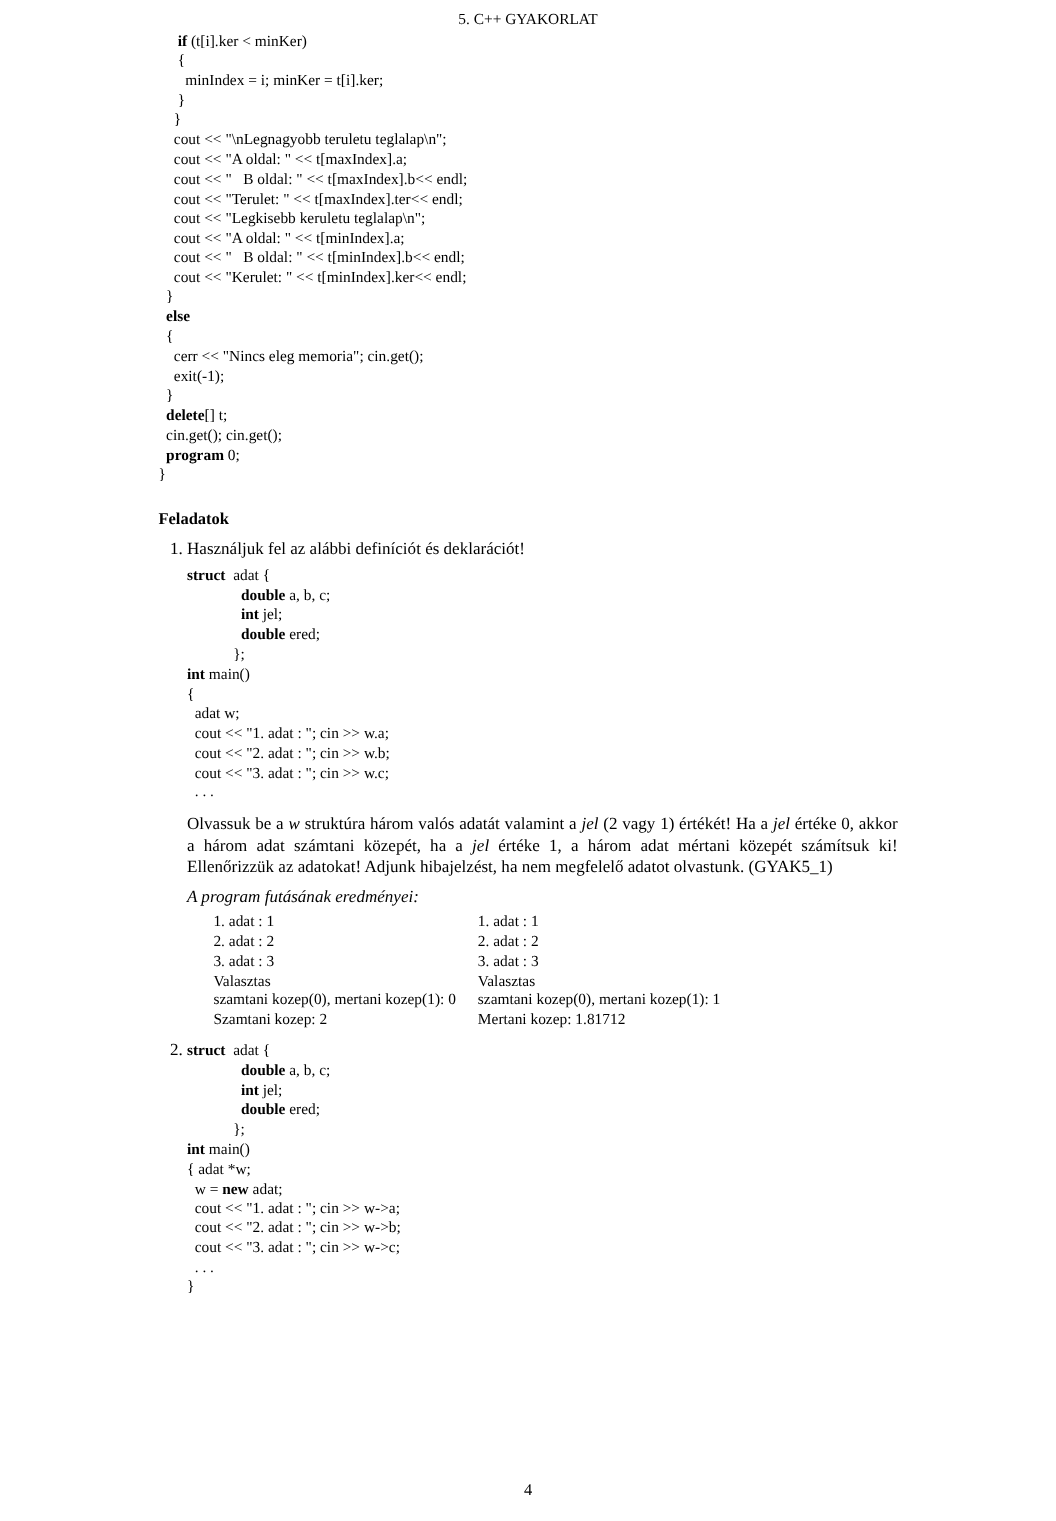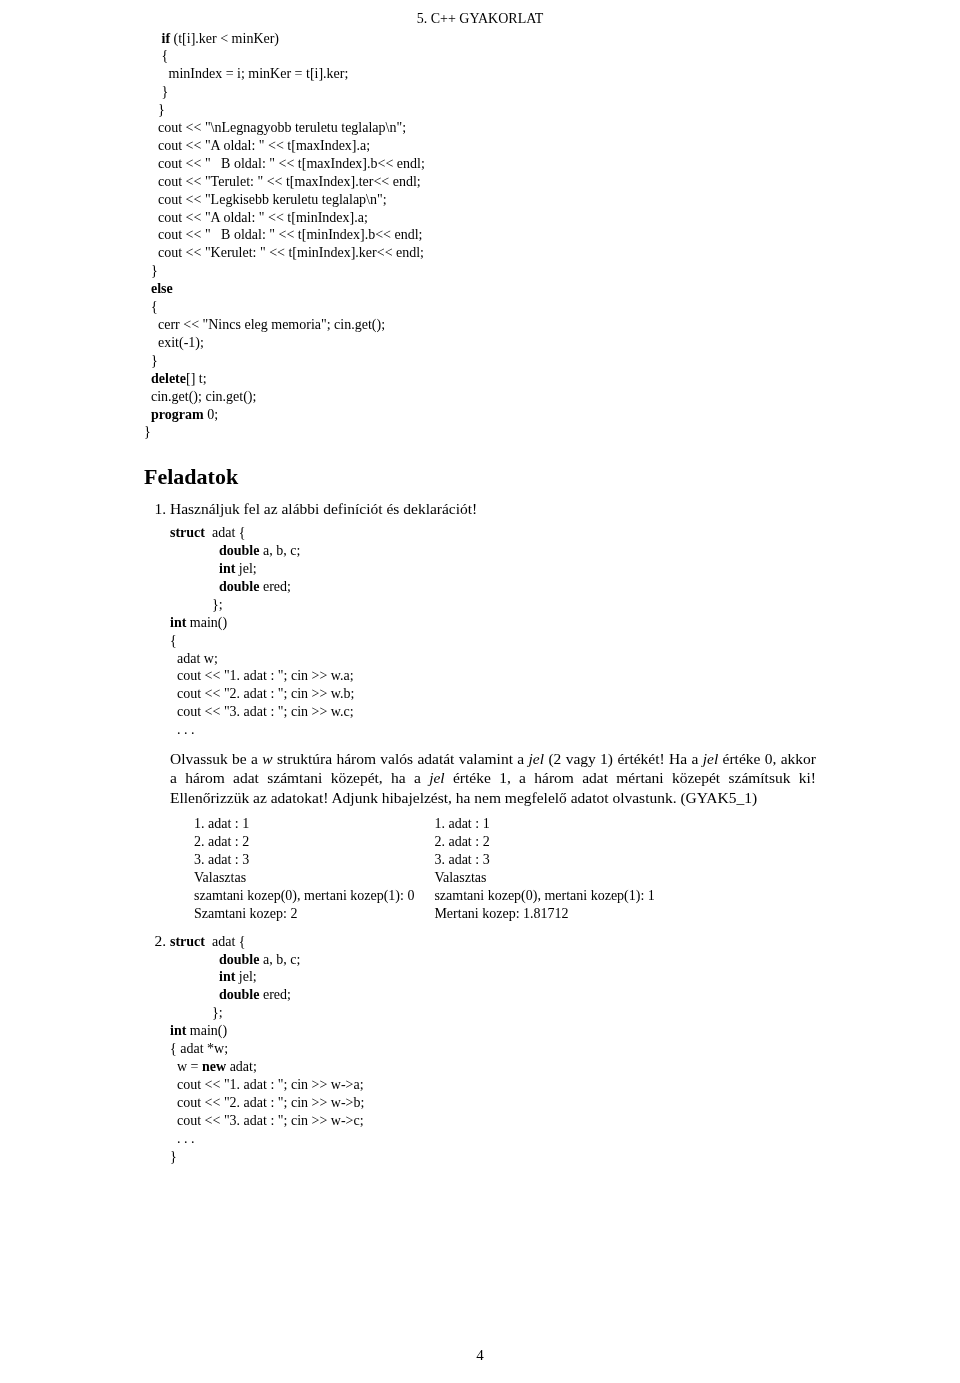--- a/index.html
+++ b/index.html
@@ -26,21 +26,21 @@
   }
   pre.code {
     font-family: Liberation Serif, serif;
     font-size: 14px;
     line-height: 1.28;
     margin: 0;
     white-space: pre;
   }
   .bold { font-weight: bold; }
   h2.feladatok {
-    font-size: 22px;
+    font-size: 15px;
     font-weight: bold;
     margin: 22px 0 8px 0;
   }
   ol.tasks {
     margin: 0;
     padding-left: 26px;
   }
   ol.tasks > li {
     margin-bottom: 4px;
     text-align: justify;
@@ -121,20 +121,21 @@
   adat w;
   cout &lt;&lt; "1. adat : "; cin &gt;&gt; w.a;
   cout &lt;&lt; "2. adat : "; cin &gt;&gt; w.b;
   cout &lt;&lt; "3. adat : "; cin &gt;&gt; w.c;
   . . .</pre>
 
         <div class="para">
           <span>Olvassuk be a </span><em>w</em><span> struktúra három valós adatát valamint a </span><em>jel</em><span> (2 vagy 1) értékét! Ha a </span><em>jel</em><span> értéke 0, akkor a három adat számtani közepét, ha a </span><em>jel</em><span> értéke 1, a három adat mértani közepét számítsuk ki! Ellenőrizzük az adatokat! Adjunk hiba­jelzést, ha nem megfelelő adatot olvastunk. (GYAK5_1)</span>
         </div>
 
+        <div class="run-caption">A program futásának eredményei:</div>
 
         <div class="results">
           <pre class="code">1. adat : 1
 2. adat : 2
 3. adat : 3
 Valasztas
 szamtani kozep(0), mertani kozep(1): 0
 Szamtani kozep: 2</pre>
           <pre class="code col-right">1. adat : 1
 2. adat : 2

